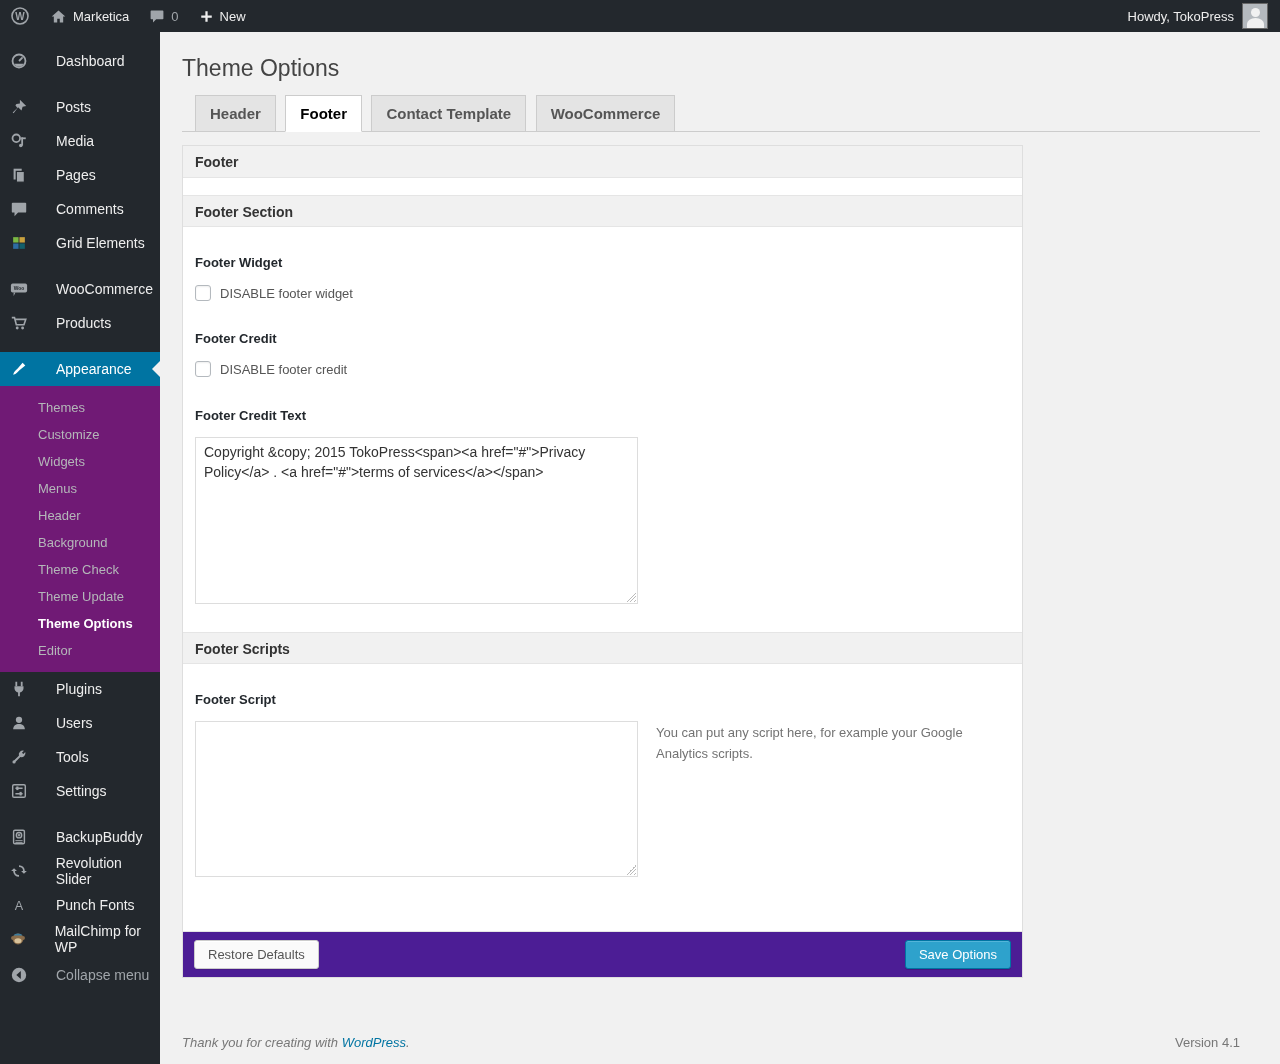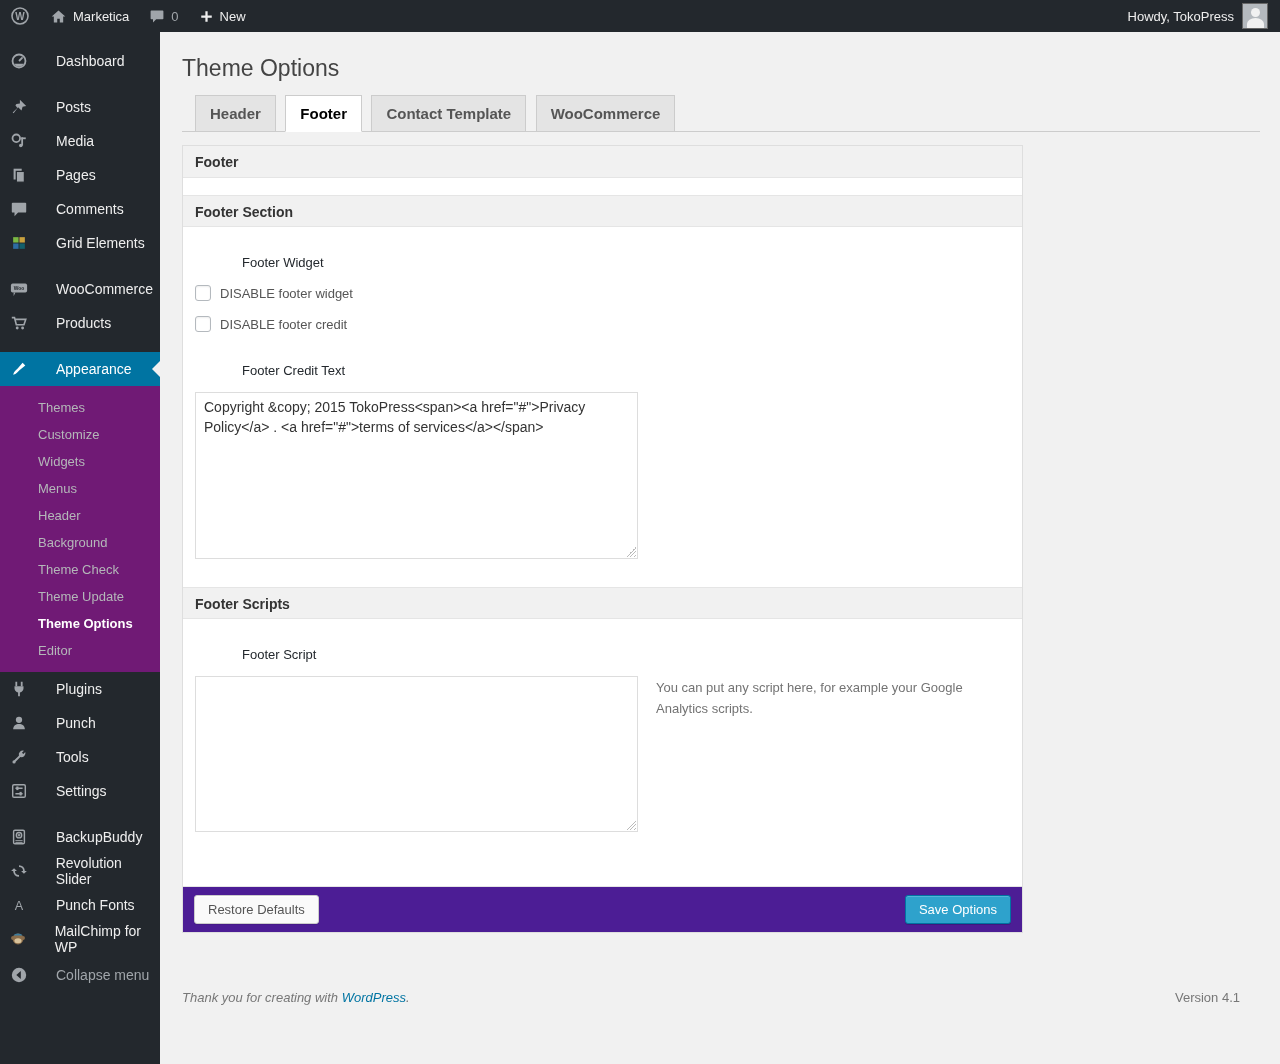--- a/index.html
+++ b/index.html
@@ -86,21 +86,21 @@
     width:841px; margin-top:13px; background:#fff; border:1px solid #dedede;
   }
   .panel-bar {
     height:32px; line-height:32px; background:#f1f1f1;
     border-bottom:1px solid #e5e5e5; padding-left:12px;
     font-size:14px; font-weight:bold; color:#333;
   }
   .panel-bar.with-top { border-top:1px solid #e5e5e5; }
   .panel-gap { height:17px; background:#fff; }
   .fields { padding:0 12px; }
-  .field-label { font-size:13px; font-weight:normal; color:#23282d; padding-top:28px;margin-left:47px; }
+  .field-label { font-size:13px; font-weight:bold; color:#23282d; padding-top:28px; }
   .check-row { display:flex; align-items:center; margin-top:15px; }
   .checkbox {
     width:16px; height:16px; background:#fff; border:1px solid #b4b9be;
     border-radius:3px; display:inline-block; cursor:pointer;
     box-shadow: inset 0 1px 2px rgba(0,0,0,.07);
   }
   .check-label { font-size:13px; color:#555; margin-left:9px; }
   .ta-wrap { position:relative; display:inline-block; margin-top:14px; }
   textarea.opt-textarea {
     width:443px; border:1px solid #ddd; background:#fff; color:#333;
@@ -308,21 +308,21 @@
     <span class="mlabel">Plugins</span>
   </a>
 
   <a class="menu-item">
     <span class="micon">
       <svg width="18" height="18" viewBox="0 0 20 20">
         <circle cx="10" cy="6.5" r="3.5" fill="#a0a5aa"></circle>
         <path d="M3.5 17c0-4 3-6 6.5-6s6.5 2 6.5 6z" fill="#a0a5aa"></path>
       </svg>
     </span>
-    <span class="mlabel">Punch</span>
+    <span class="mlabel">Users</span>
   </a>
 
   <a class="menu-item">
     <span class="micon">
       <svg width="18" height="18" viewBox="0 0 20 20">
         <path d="M17 4.5a4.5 4.5 0 0 1-5.5 5.6L6 15.6 4.4 14l5.5-5.5A4.5 4.5 0 0 1 15.5 3l-2.2 2.2 1.5 1.5z" fill="#a0a5aa"></path>
         <circle cx="4.5" cy="15.5" r="1.8" fill="#a0a5aa"></circle>
       </svg>
     </span>
     <span class="mlabel">Tools</span>
@@ -416,20 +416,21 @@
     <div class="panel-bar with-top">Footer Section</div>
 
     <div class="fields">
 
       <div class="field-label">Footer Widget</div>
       <div class="check-row">
         <span class="checkbox"></span>
         <span class="check-label">DISABLE footer widget</span>
       </div>
 
+      <div class="field-label" style="padding-top:30px;">Footer Credit</div>
       <div class="check-row">
         <span class="checkbox"></span>
         <span class="check-label">DISABLE footer credit</span>
       </div>
 
       <div class="field-label" style="padding-top:31px;">Footer Credit Text</div>
       <span class="ta-wrap">
         <textarea class="opt-textarea ta-credit" spellcheck="false" style="">Copyright &amp;copy; 2015 TokoPress&lt;span&gt;&lt;a href="#"&gt;Privacy Policy&lt;/a&gt; . &lt;a href="#"&gt;terms of services&lt;/a&gt;&lt;/span&gt;</textarea>
         <span class="grip"></span>
       </span>

